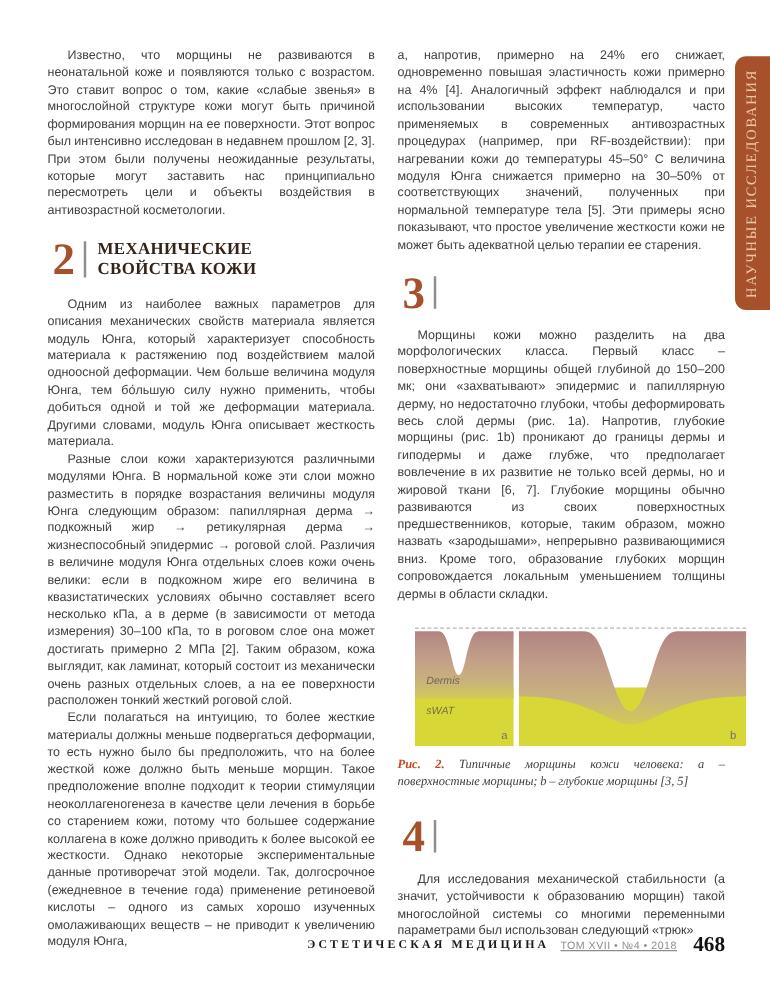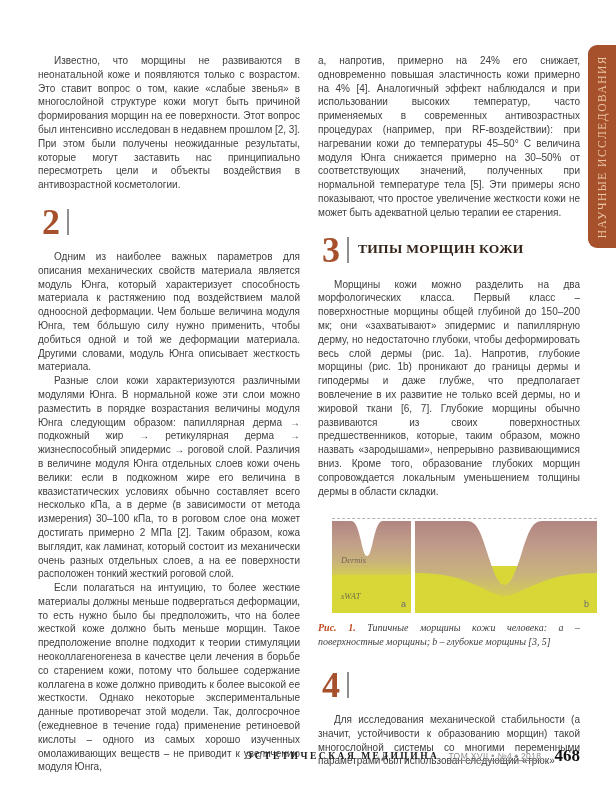--- a/index.html
+++ b/index.html
@@ -6,21 +6,21 @@
   html,body { background:#e9e9e9; }
   .page {
     position:relative; width:616px; height:800px; margin:0 auto;
     background:#ffffff; overflow:hidden;
     font-family:"Liberation Sans", sans-serif;
   }
   .content {
     position:absolute; left:38px; top:38px;
     display:flex; gap:18px;
   }
-  .col { width:262px;margin-top:16px; }
+  .col { width:262px; }
   .col p {
     font-size:10px; line-height:13.8px; color:#404040;
     text-align:justify; text-indent:16px; word-spacing:-0.3px;
   }
   .col p.no-indent { text-indent:0; }
 
   
   .section-head { display:flex; align-items:center; margin:15px 0 13px 4px; }
   .sec-num {
     font-family:"Liberation Serif", serif; font-weight:bold;
@@ -34,25 +34,25 @@
   }
 
   
   .figure {
     position:relative; margin:20px 0 0 14px; width:265px;
     border-top:1px dashed #b3b3b3;
     display:flex; gap:4px;
   }
   .figure svg { display:block; }
   .fig-label {
-    position:absolute; font-family:Liberation Serif, serif;
+    position:absolute; font-family:Liberation Sans, sans-serif;
     font-style:italic; font-size:8.5px; color:rgba(92,80,70,0.8);
   }
   .fig-label.dermis { left:9px; top:36px; }
-  .fig-label.swat { left:9px; top:72px; }
+  .fig-label.swat { left:9px; top:60px; }
   .panel-letter {
     position:absolute; bottom:4px; font-size:9px; color:#6d6d6d;
     font-family:"Liberation Sans", sans-serif;
   }
   .panel-letter.a { left:69px; }
   .panel-letter.b { right:8px; }
   .fig-caption {
     margin-top:8px; width:262px;
     font-family:"Liberation Serif", serif; font-style:italic;
     font-size:10.5px; line-height:13px; color:#4a4038;
@@ -95,34 +95,35 @@
 <div class="page">
 
   <div class="content">
 
     <div class="col">
       <p>Известно, что морщины не развиваются в неонатальной коже и появляются только с возрастом. Это ставит вопрос о том, какие «слабые звенья» в многослойной структуре кожи могут быть причиной формирования морщин на ее поверхности. Этот вопрос был интенсивно исследован в недавнем прошлом [2, 3]. При этом были получены неожиданные результаты, которые могут заставить нас принципиально пересмотреть цели и объекты воздействия в антивозрастной косметологии.</p>
 
       <div class="section-head">
         <div class="sec-num">2</div>
         <div class="sec-rule"></div>
+        <div class="sec-title">МЕХАНИЧЕСКИЕ
+СВОЙСТВА КОЖИ</div>
       </div>
 
       <p>Одним из наиболее важных параметров для описания механических свойств материала является модуль Юнга, который характеризует способность материала к растяжению под воздействием малой одноосной деформации. Чем больше величина модуля Юнга, тем бо́льшую силу нужно применить, чтобы добиться одной и той же деформации материала. Другими словами, модуль Юнга описывает жесткость материала.</p>
       <p>Разные слои кожи характеризуются различными модулями Юнга. В нормальной коже эти слои можно разместить в порядке возрастания величины модуля Юнга следующим образом: папиллярная дерма → подкожный жир → ретикулярная дерма → жизнеспособный эпидермис → роговой слой. Различия в величине модуля Юнга отдельных слоев кожи очень велики: если в подкожном жире его величина в квазистатических условиях обычно составляет всего несколько кПа, а в дерме (в зависимости от метода измерения) 30–100 кПа, то в роговом слое она может достигать примерно 2 МПа [2]. Таким образом, кожа выглядит, как ламинат, который состоит из механически очень разных отдельных слоев, а на ее поверхности расположен тонкий жесткий роговой слой.</p>
       <p>Если полагаться на интуицию, то более жесткие материалы должны меньше подвергаться деформации, то есть нужно было бы предположить, что на более жесткой коже должно быть меньше морщин. Такое предположение вполне подходит к теории стимуляции неоколлагеногенеза в качестве цели лечения в борьбе со старением кожи, потому что большее содержание коллагена в коже должно приводить к более высокой ее жесткости. Однако некоторые экспериментальные данные противоречат этой модели. Так, долгосрочное (ежедневное в течение года) применение ретиноевой кислоты – одного из самых хорошо изученных омолаживающих веществ – не приводит к увеличению модуля Юнга,</p>
     </div>
 
     <div class="col">
       <p class="no-indent">а, напротив, примерно на 24% его снижает, одновременно повышая эластичность кожи примерно на 4% [4]. Аналогичный эффект наблюдался и при использовании высоких температур, часто применяемых в современных антивозрастных процедурах (например, при RF-воздействии): при нагревании кожи до температуры 45–50° С величина модуля Юнга снижается примерно на 30–50% от соответствующих значений, полученных при нормальной температуре тела [5]. Эти примеры ясно показывают, что простое увеличение жесткости кожи не может быть адекватной целью терапии ее старения.</p>
 
       <div class="section-head">
         <div class="sec-num">3</div>
         <div class="sec-rule"></div>
-        <div class="sec-title">ТИПЫ МОРЩИН КОЖИ</div>
       </div>
 
       <p>Морщины кожи можно разделить на два морфологических класса. Первый класс – поверхностные морщины общей глубиной до 150–200 мк; они «захватывают» эпидермис и папиллярную дерму, но недостаточно глубоки, чтобы деформировать весь слой дермы (рис. 1a). Напротив, глубокие морщины (рис. 1b) проникают до границы дермы и гиподермы и даже глубже, что предполагает вовлечение в их развитие не только всей дермы, но и жировой ткани [6, 7]. Глубокие морщины обычно развиваются из своих поверхностных предшественников, которые, таким образом, можно назвать «зародышами», непрерывно развивающимися вниз. Кроме того, образование глубоких морщин сопровождается локальным уменьшением толщины дермы в области складки.</p>
 
       <div class="figure">
 
         <svg width="79" height="94" viewBox="0 0 79 94">
           <defs>
             <linearGradient id="ga" x1="0" y1="2" x2="0" y2="56" gradientUnits="userSpaceOnUse">
               <stop offset="0" stop-color="#b18581"></stop>
@@ -146,21 +147,21 @@
           </defs>
           <rect x="0" y="47" width="182" height="47" fill="#d7d838"></rect>
           <path fill="url(#gb)" d="M0,2 H52 C62,2 66,14 72,33 C78,52 83,66 89.5,66 C96,66 101,52 107,33 C113,14 117,2 127,2 H182 V54 C152,54.5 139,58 124,64 C110,69.5 98,77 89.5,77 C81,77 70,69.5 56,64 C41,58 28,54.5 0,54 Z"></path>
         </svg>
         <span class="fig-label dermis">Dermis</span>
         <span class="fig-label swat">sWAT</span>
         <span class="panel-letter a">a</span>
         <span class="panel-letter b">b</span>
       </div>
 
-      <p class="fig-caption no-indent"><span class="cap-label">Рис. 1.</span><span> Типичные морщины кожи человека: a – поверхностные морщины; b – глубокие морщины [3, 5]</span></p>
+      <p class="fig-caption no-indent"><span class="cap-label">Рис. 2.</span><span> Типичные морщины кожи человека: a – поверхностные морщины; b – глубокие морщины [3, 5]</span></p>
 
       <div class="section-head" style="margin-top:21px;">
         <div class="sec-num">4</div>
         <div class="sec-rule"></div>
       </div>
 
       <p>Для исследования механической стабильности (а значит, устойчивости к образованию морщин) такой многослойной системы со многими переменными параметрами был использован следующий «трюк»</p>
     </div>
   </div>
 

